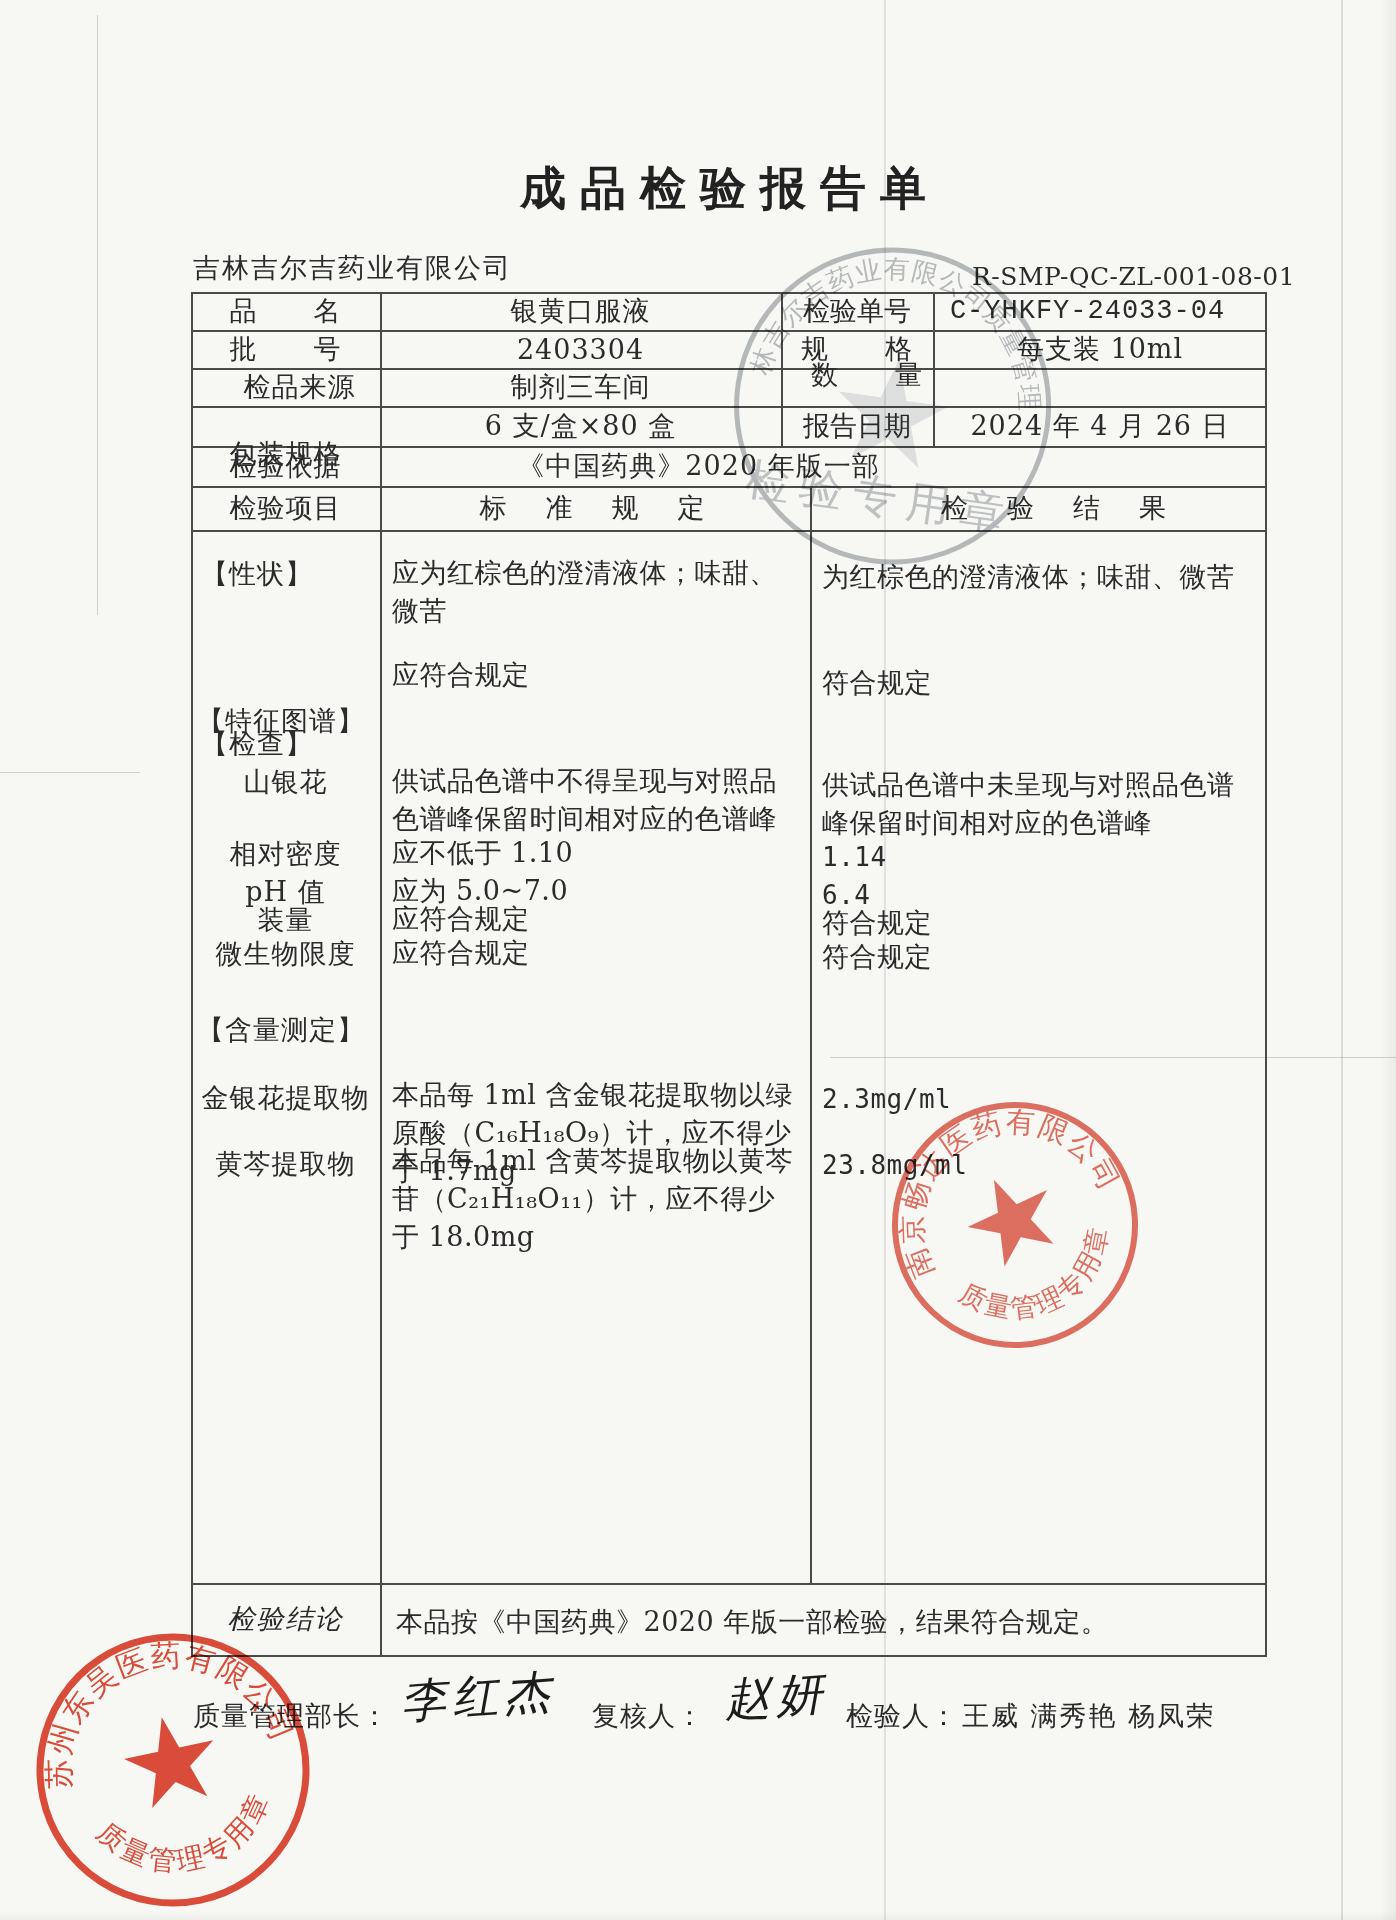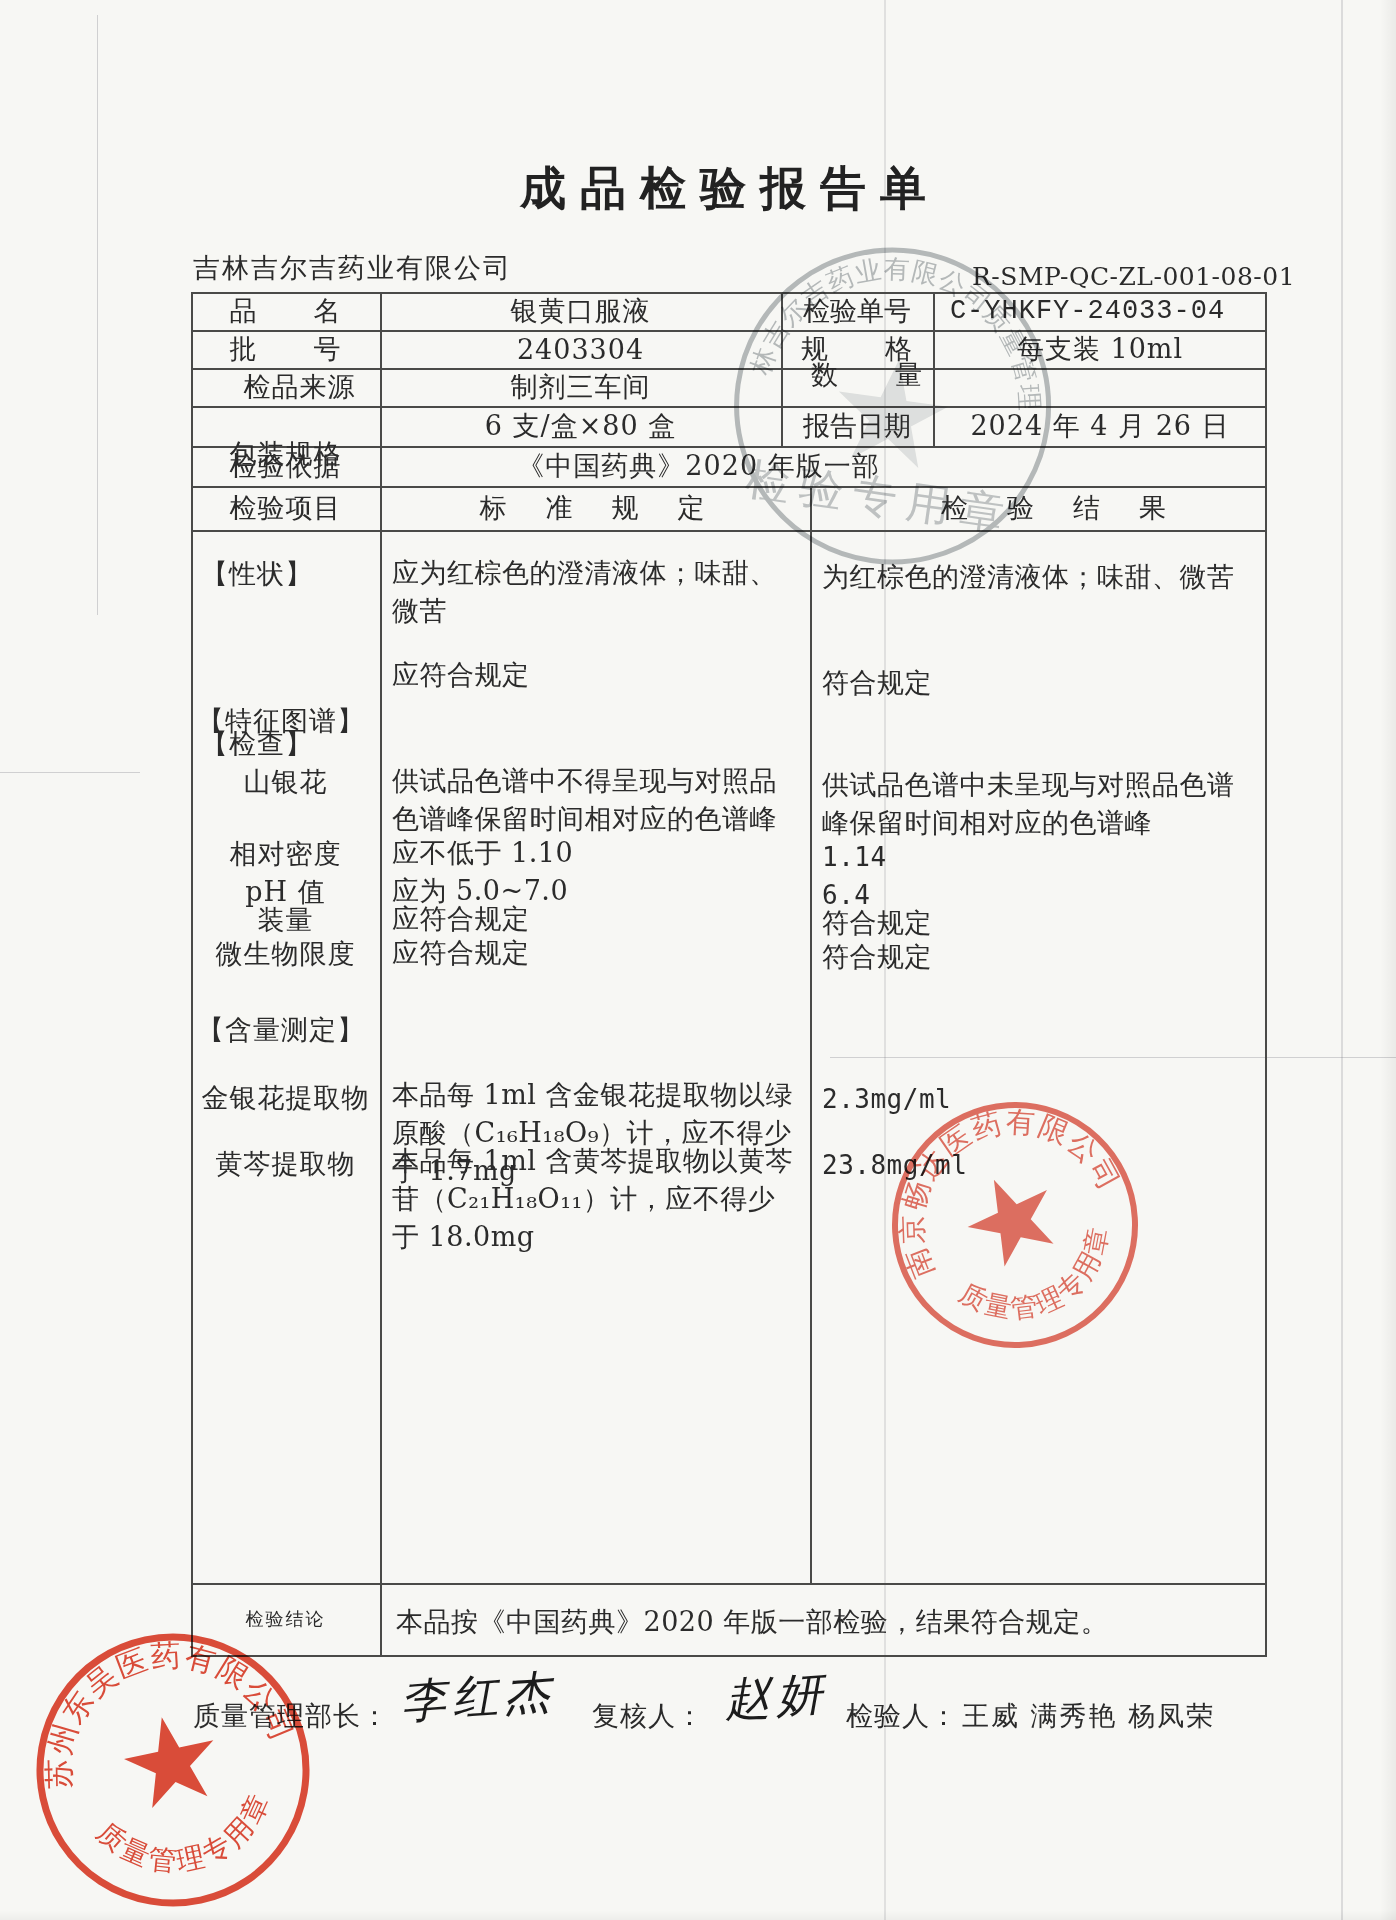--- a/index.html
+++ b/index.html
@@ -23,21 +23,21 @@
     position:absolute; display:flex; align-items:center; justify-content:center;
     font-size:27px; letter-spacing:1px; text-align:center;
   }
   .body-label { position:absolute; font-size:27px; letter-spacing:1px; }
   .body-label.centered { width:189px; text-align:center; }
   .body-text { position:absolute; font-size:27px; line-height:38px; letter-spacing:.5px; }
   .std { width:410px; }
   .res { width:436px; }
   .mono { font-family:"DejaVu Sans Mono","Liberation Mono",monospace; font-size:26px; }
   .conc-label { position:absolute; display:flex; align-items:center; justify-content:center;
-    font-size:18px; letter-spacing:2px; }
+    font-size:27px; letter-spacing:2px;font-style:italic; }
   .sig-label { position:absolute; font-size:27px; letter-spacing:1px; }
   .sig-name {
     position:absolute; font-size:46px; font-style:italic; color:#1c1c1c;
     font-family:"DejaVu Serif",serif; transform:rotate(-4deg); letter-spacing:6px;
   }
   .stamp { position:absolute; mix-blend-mode:multiply; pointer-events:none; }
   .stamp-gray  { opacity:.62; }
   .stamp-red1  { opacity:.78; }
   .stamp-red2  { opacity:.88; }
 </style>

